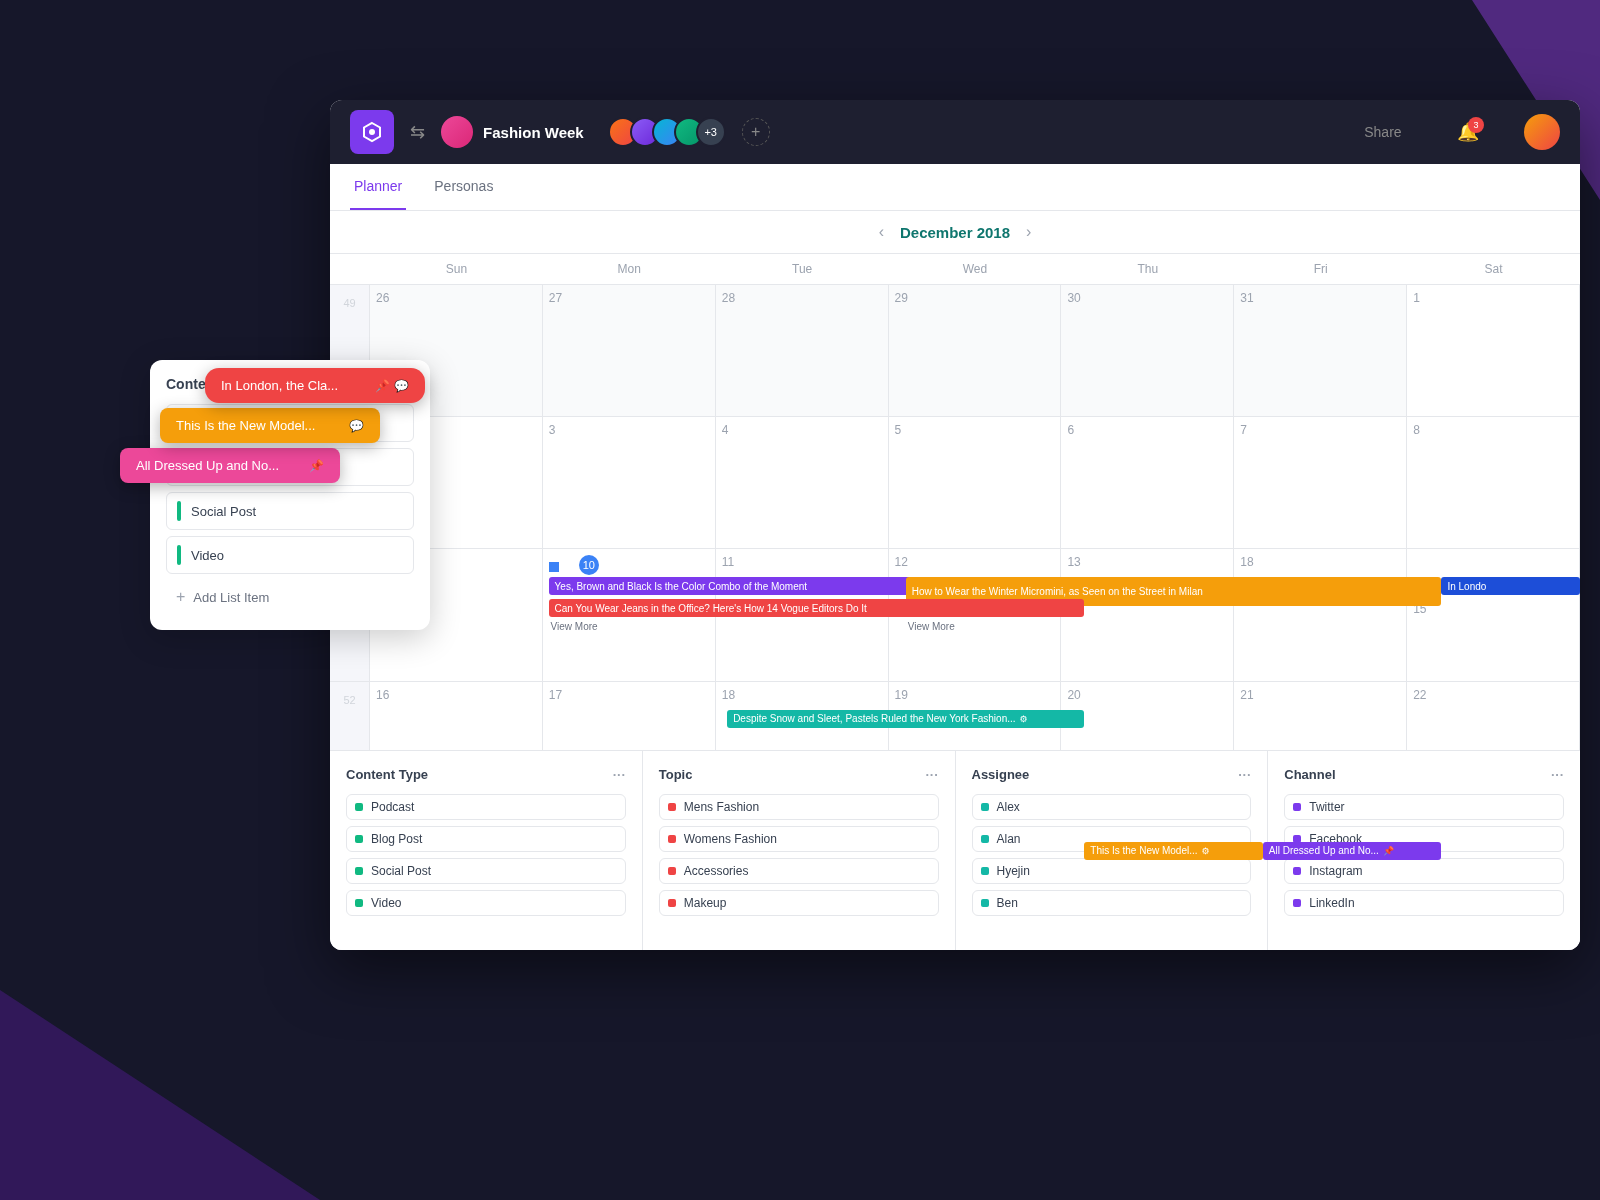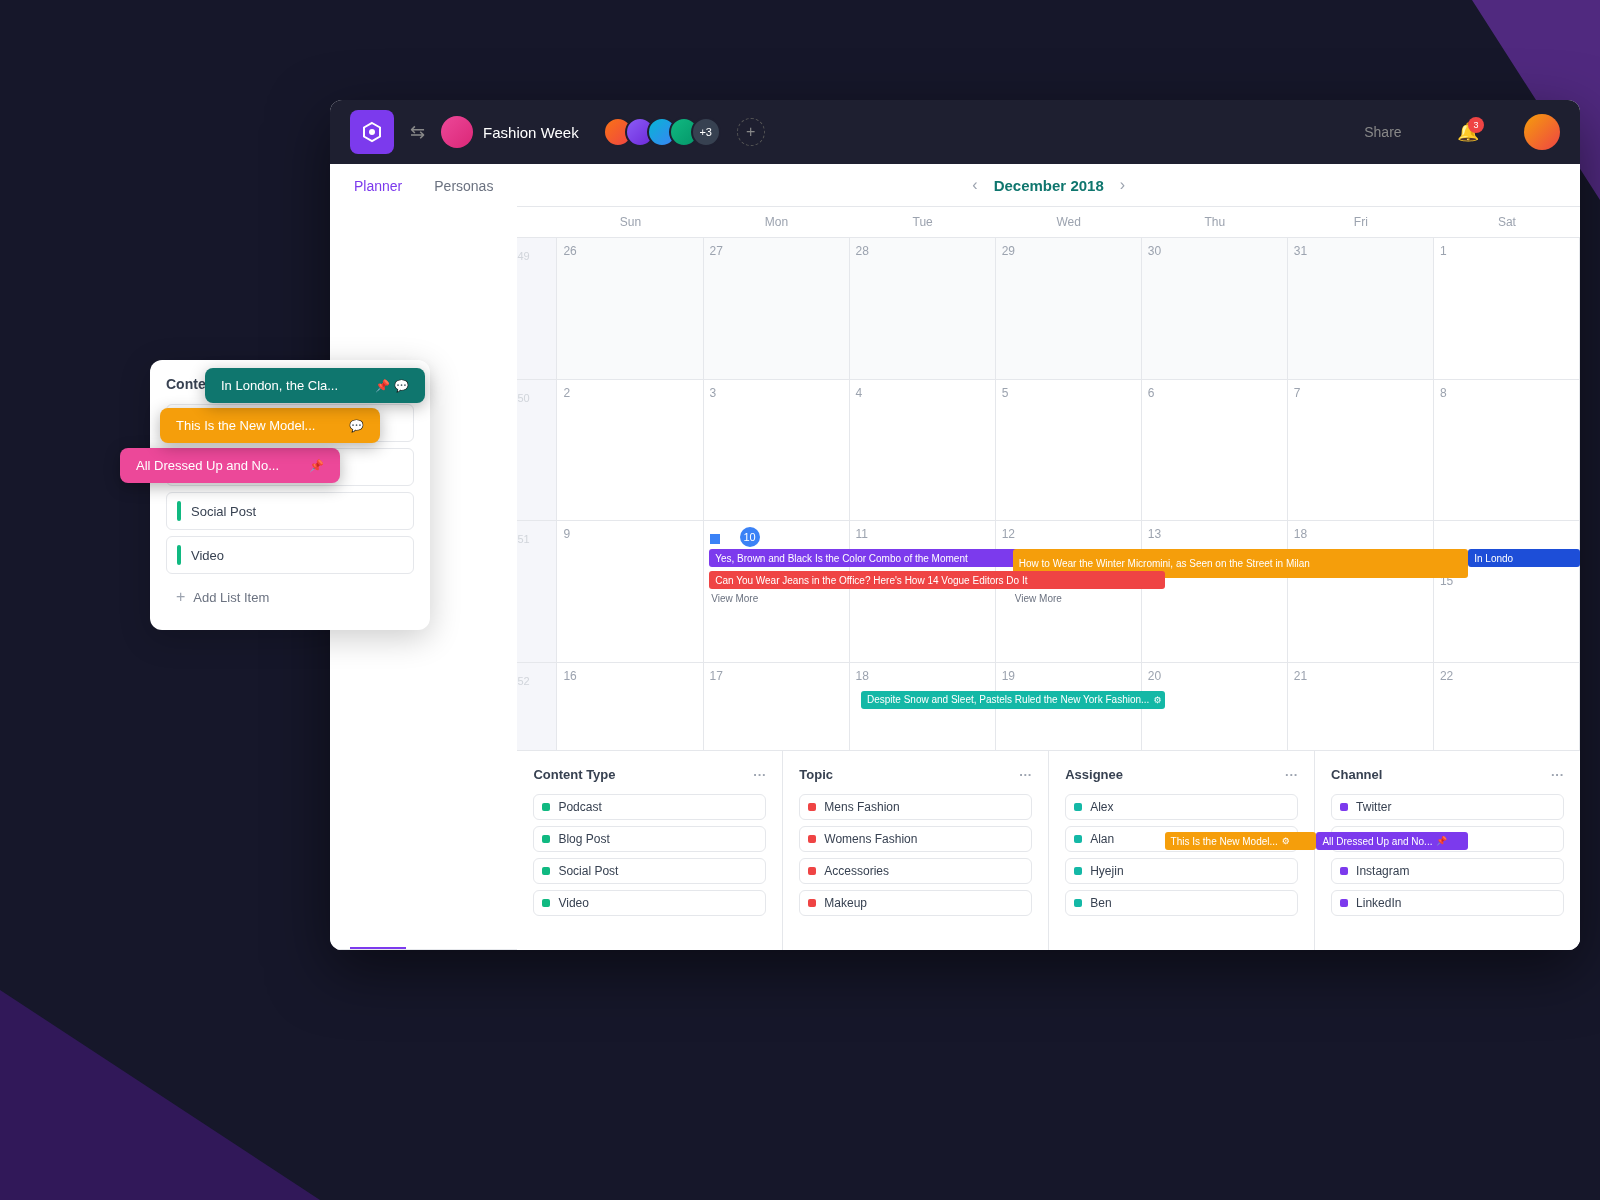--- a/index.html
+++ b/index.html
@@ -79,21 +79,21 @@
       font-size: 18px;
       cursor: pointer;
     }
 
     .header-project {
       display: flex;
       align-items: center;
       gap: 10px;
       color: white;
       font-size: 15px;
-      font-weight: 400;
+      font-weight: 700;
     }
 
     .project-avatar {
       width: 32px; height: 32px;
       border-radius: 50%;
       background: linear-gradient(135deg, #ec4899, #8b5cf6);
     }
 
     .header-avatars {
       display: flex;
@@ -231,20 +231,21 @@
     .cal-week-num {
       padding: 8px;
       text-align: center;
       font-size: 11px;
       color: #d1d5db;
     }
 
     .cal-week-label {
       border-right: 1px solid #e5e7eb;
       display: flex; align-items: flex-start;
+      justify-content: center;
       padding-top: 6px;
       font-size: 11px; color: #d1d5db;
     }
 
     .cal-cell {
       border-right: 1px solid #e5e7eb;
       padding: 6px;
       min-height: 90px;
       background: white;
       position: relative;
@@ -327,21 +328,21 @@
       font-weight: 500;
       color: white;
       display: flex;
       align-items: center;
       gap: 8px;
       box-shadow: 0 4px 16px rgba(0,0,0,0.3);
       z-index: 20;
       min-width: 220px;
     }
 
-    .floating-card.purple { background: #0f766e; }
+    .floating-card.purple { background: #ef4444; border-radius: 14px; }
     .floating-card.orange { background: #f59e0b; }
     .floating-card.pink { background: #ec4899; }
 
     
     .content-type-panel {
       position: absolute;
       left: 150px;
       top: 360px;
       width: 280px;
       background: white;
@@ -390,21 +391,21 @@
       cursor: pointer;
       margin-top: 4px;
     }
 
     
     ::-webkit-scrollbar { display: none; }
 
     .app-content {
       height: calc(100% - 64px);
       display: flex;
-      flex-direction: row;
+      flex-direction: column;
       overflow: hidden;
     }
 
     .calendar-area {
       flex: 1;
       overflow: hidden;
       display: flex;
       flex-direction: column;
       position: relative;
     }

